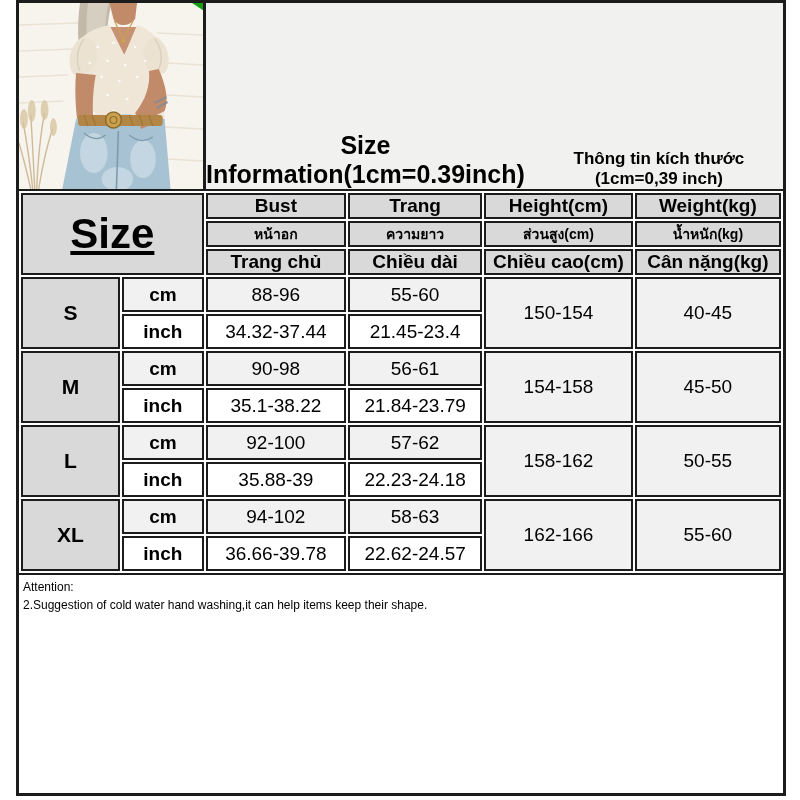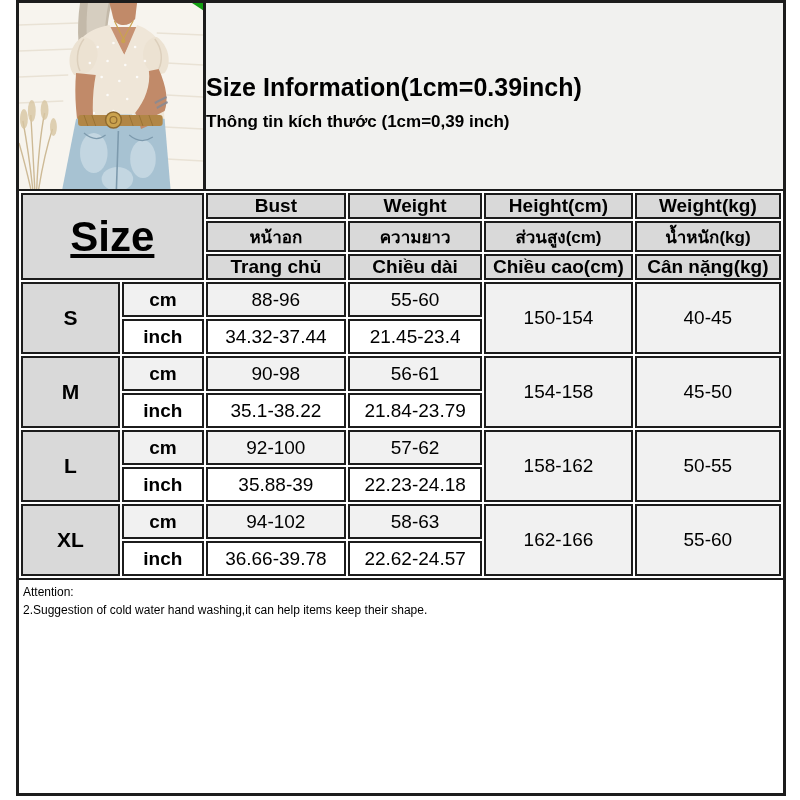--- a/index.html
+++ b/index.html
@@ -29,42 +29,42 @@
   .photo-cell svg { display: block; width: 100%; height: 100%; }
   .corner-marker {
     position: absolute; top: 0; right: -1px;
     width: 12px; height: 8px;
     background: #12a012;
     clip-path: polygon(0 0, 100% 0, 100% 100%);
     z-index: 5;
   }
   .title-cell {
     flex: 1; background: #f1f1ef;
-    display: flex; flex-direction: column;
-    justify-content: center; align-items: flex-start;
+    display: flex; flex-direction: row;
+    justify-content: center; align-items: flex-end;
     text-align: center; gap: 10px; padding-top: 12px;
   }
   .t-en { font-size: 25px; font-weight: bold; }
   .t-th { font-size: 22px; font-weight: bold; }
   .t-vi { font-size: 17px; font-weight: bold; }
 
   
   .table-wrap { flex: 0 0 auto; }
   table.size-table {
     width: 100%;
     border-collapse: separate; border-spacing: 2px;
     table-layout: fixed; background: #ffffff;
   }
   table.size-table td {
     border: 2px solid #1c1c1c;
     text-align: center; vertical-align: middle;
     padding: 0; overflow: hidden; white-space: nowrap;
   }
   td.hdr { background: #d9d9d9; font-weight: bold; font-size: 19px; height: 24px; }
-  td.hdr-th { font-size: 17px; }
+  td.hdr-th { font-size: 14px; }
   td.size-big { background: #d9d9d9; font-weight: bold; font-size: 42px; text-decoration: underline; }
   td.size-letter { background: #d9d9d9; font-weight: bold; font-size: 21px; }
   td.unit { font-weight: bold; font-size: 19px; }
   td.val { font-size: 19px; font-weight: normal; }
   .fill-lt { background: #f1f1f1; }
   .fill-w  { background: #ffffff; }
   tr.data td { height: 35px; }
 
   
   .attention {
@@ -203,21 +203,21 @@
         <col style="width:18.7%">
           <col style="width:17.9%">
         <col style="width:19.8%">
           <col style="width:19.5%">
       </colgroup>
       <tbody>
 
         <tr>
           <td class="size-big" colspan="2" rowspan="3">Size</td>
           <td class="hdr">Bust</td>
-          <td class="hdr">Weight</td>
+          <td class="hdr">Trang</td>
           <td class="hdr">Height(cm)</td>
           <td class="hdr">Weight(kg)</td>
         </tr>
         <tr>
           <td class="hdr hdr-th">หน้าอก</td>
           <td class="hdr hdr-th">ความยาว</td>
           <td class="hdr hdr-th">ส่วนสูง(cm)</td>
           <td class="hdr hdr-th">น้ำหนัก(kg)</td>
         </tr>
         <tr>

